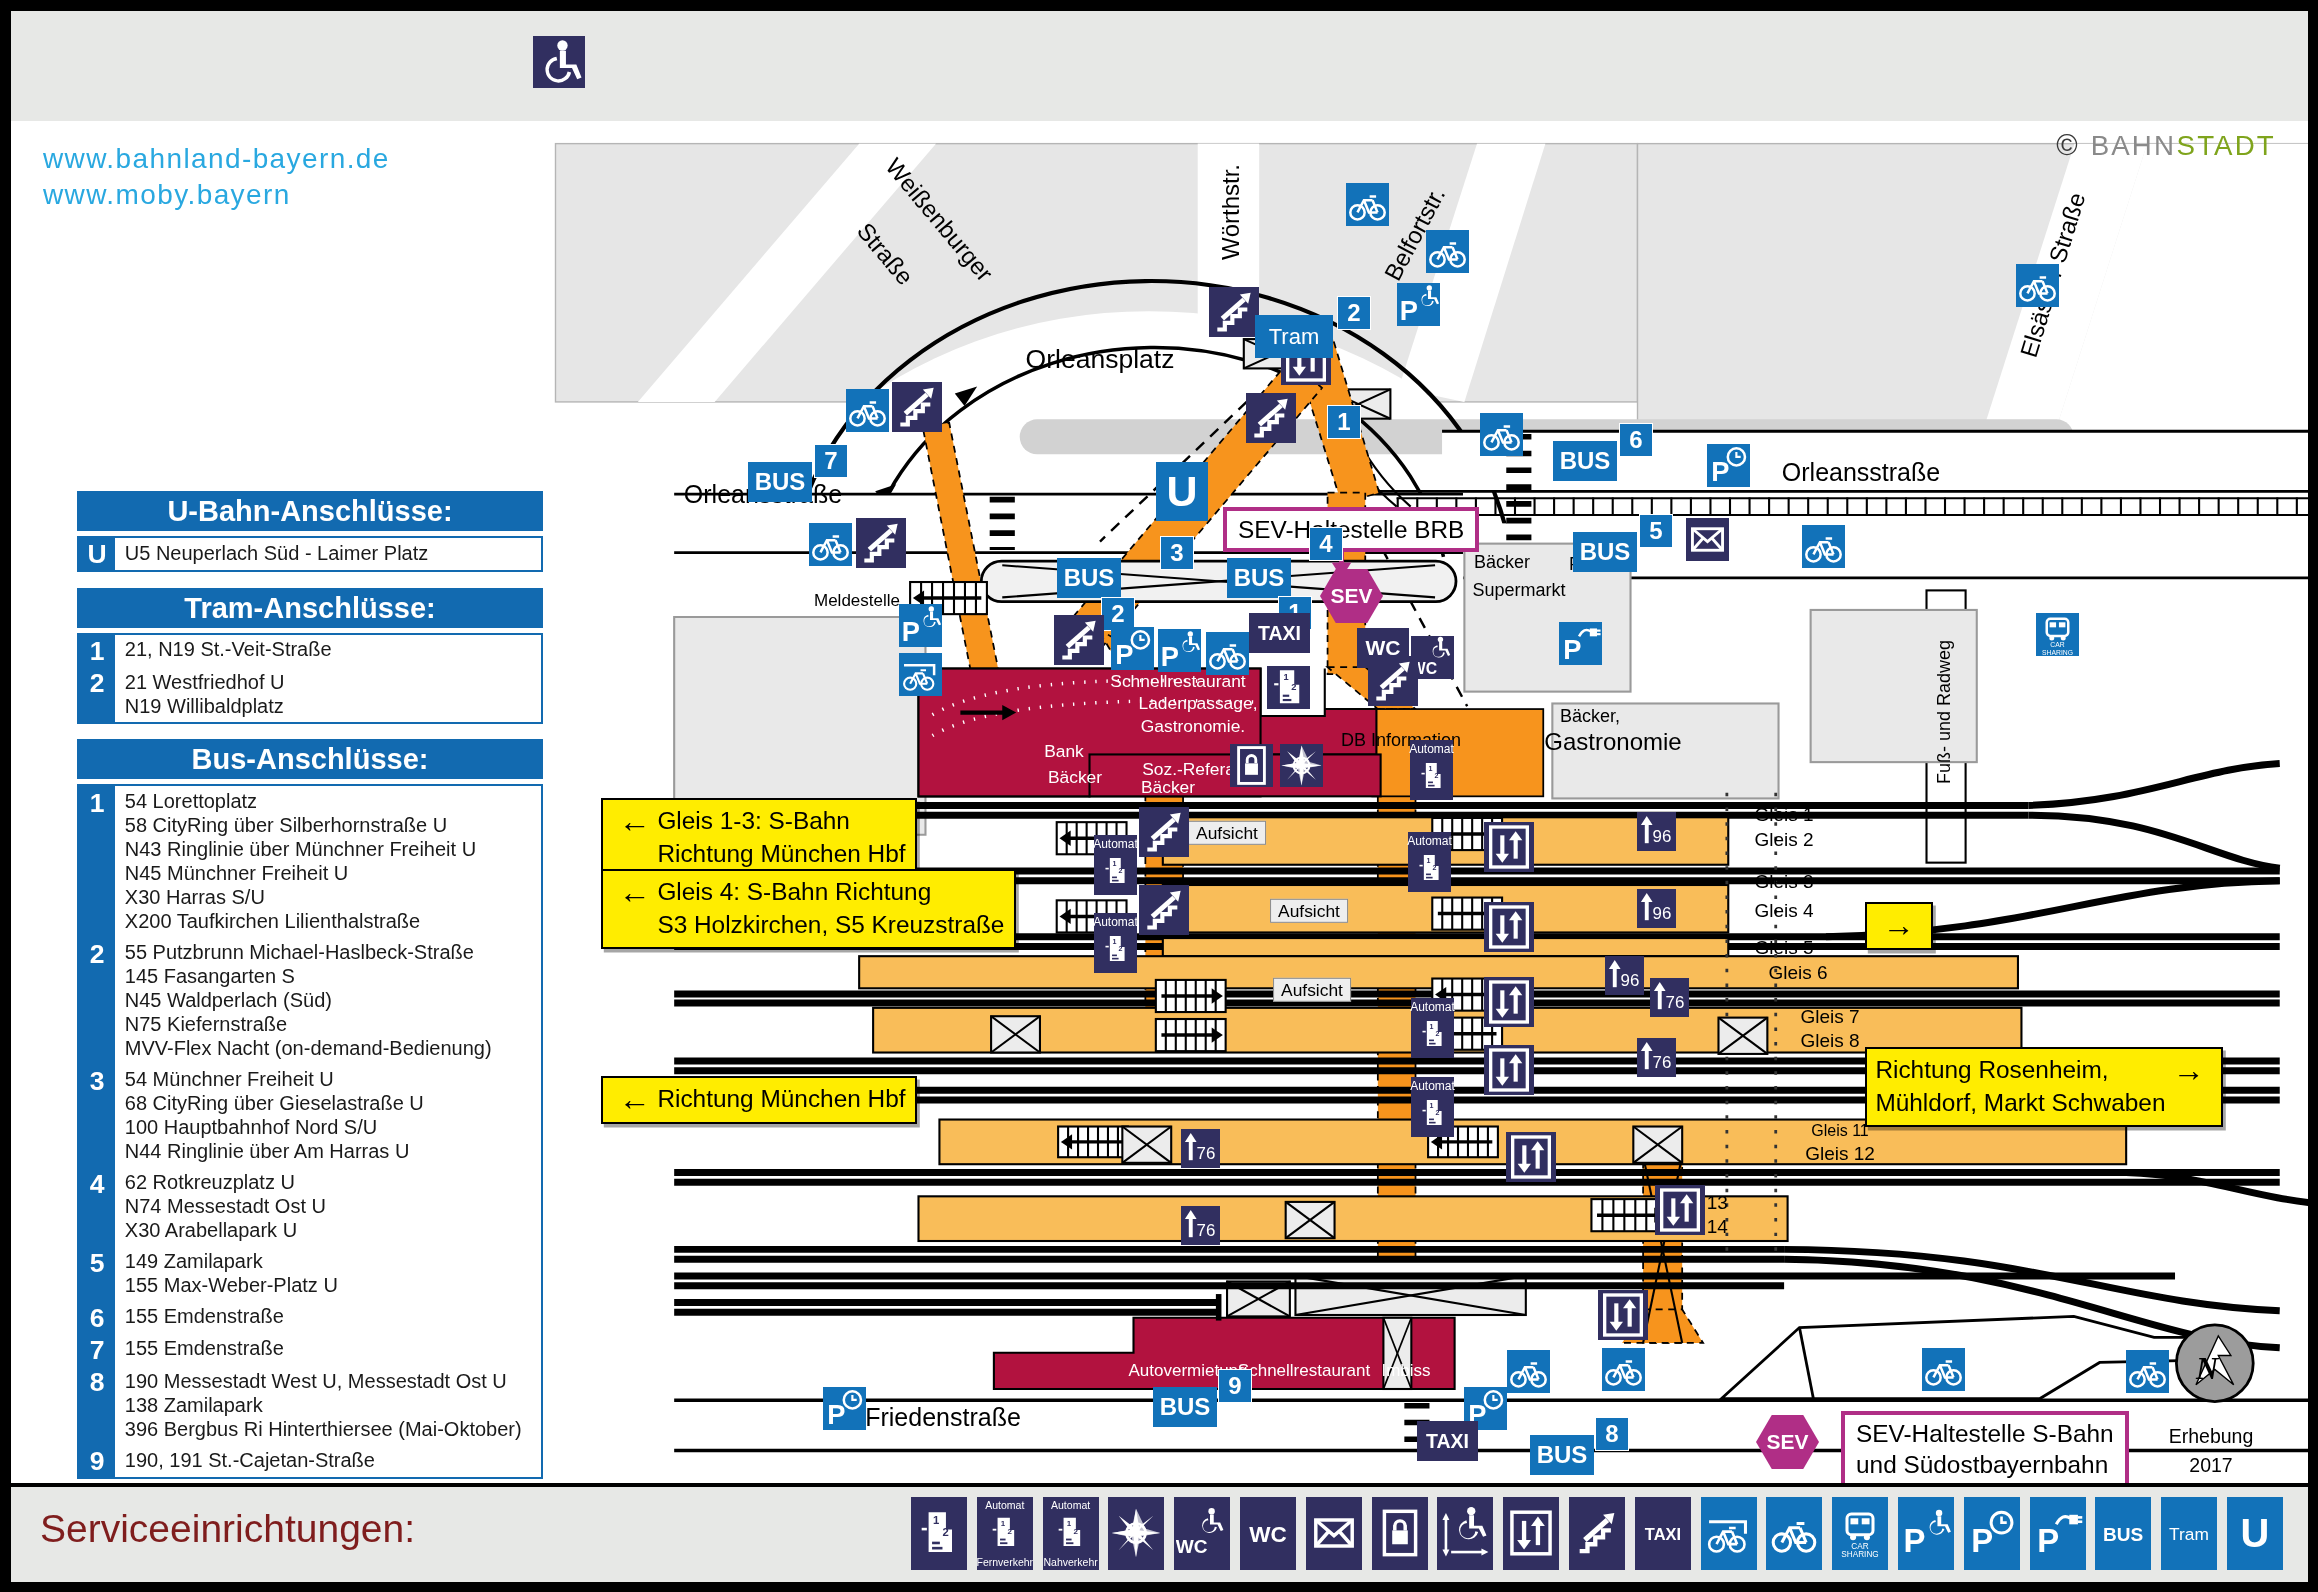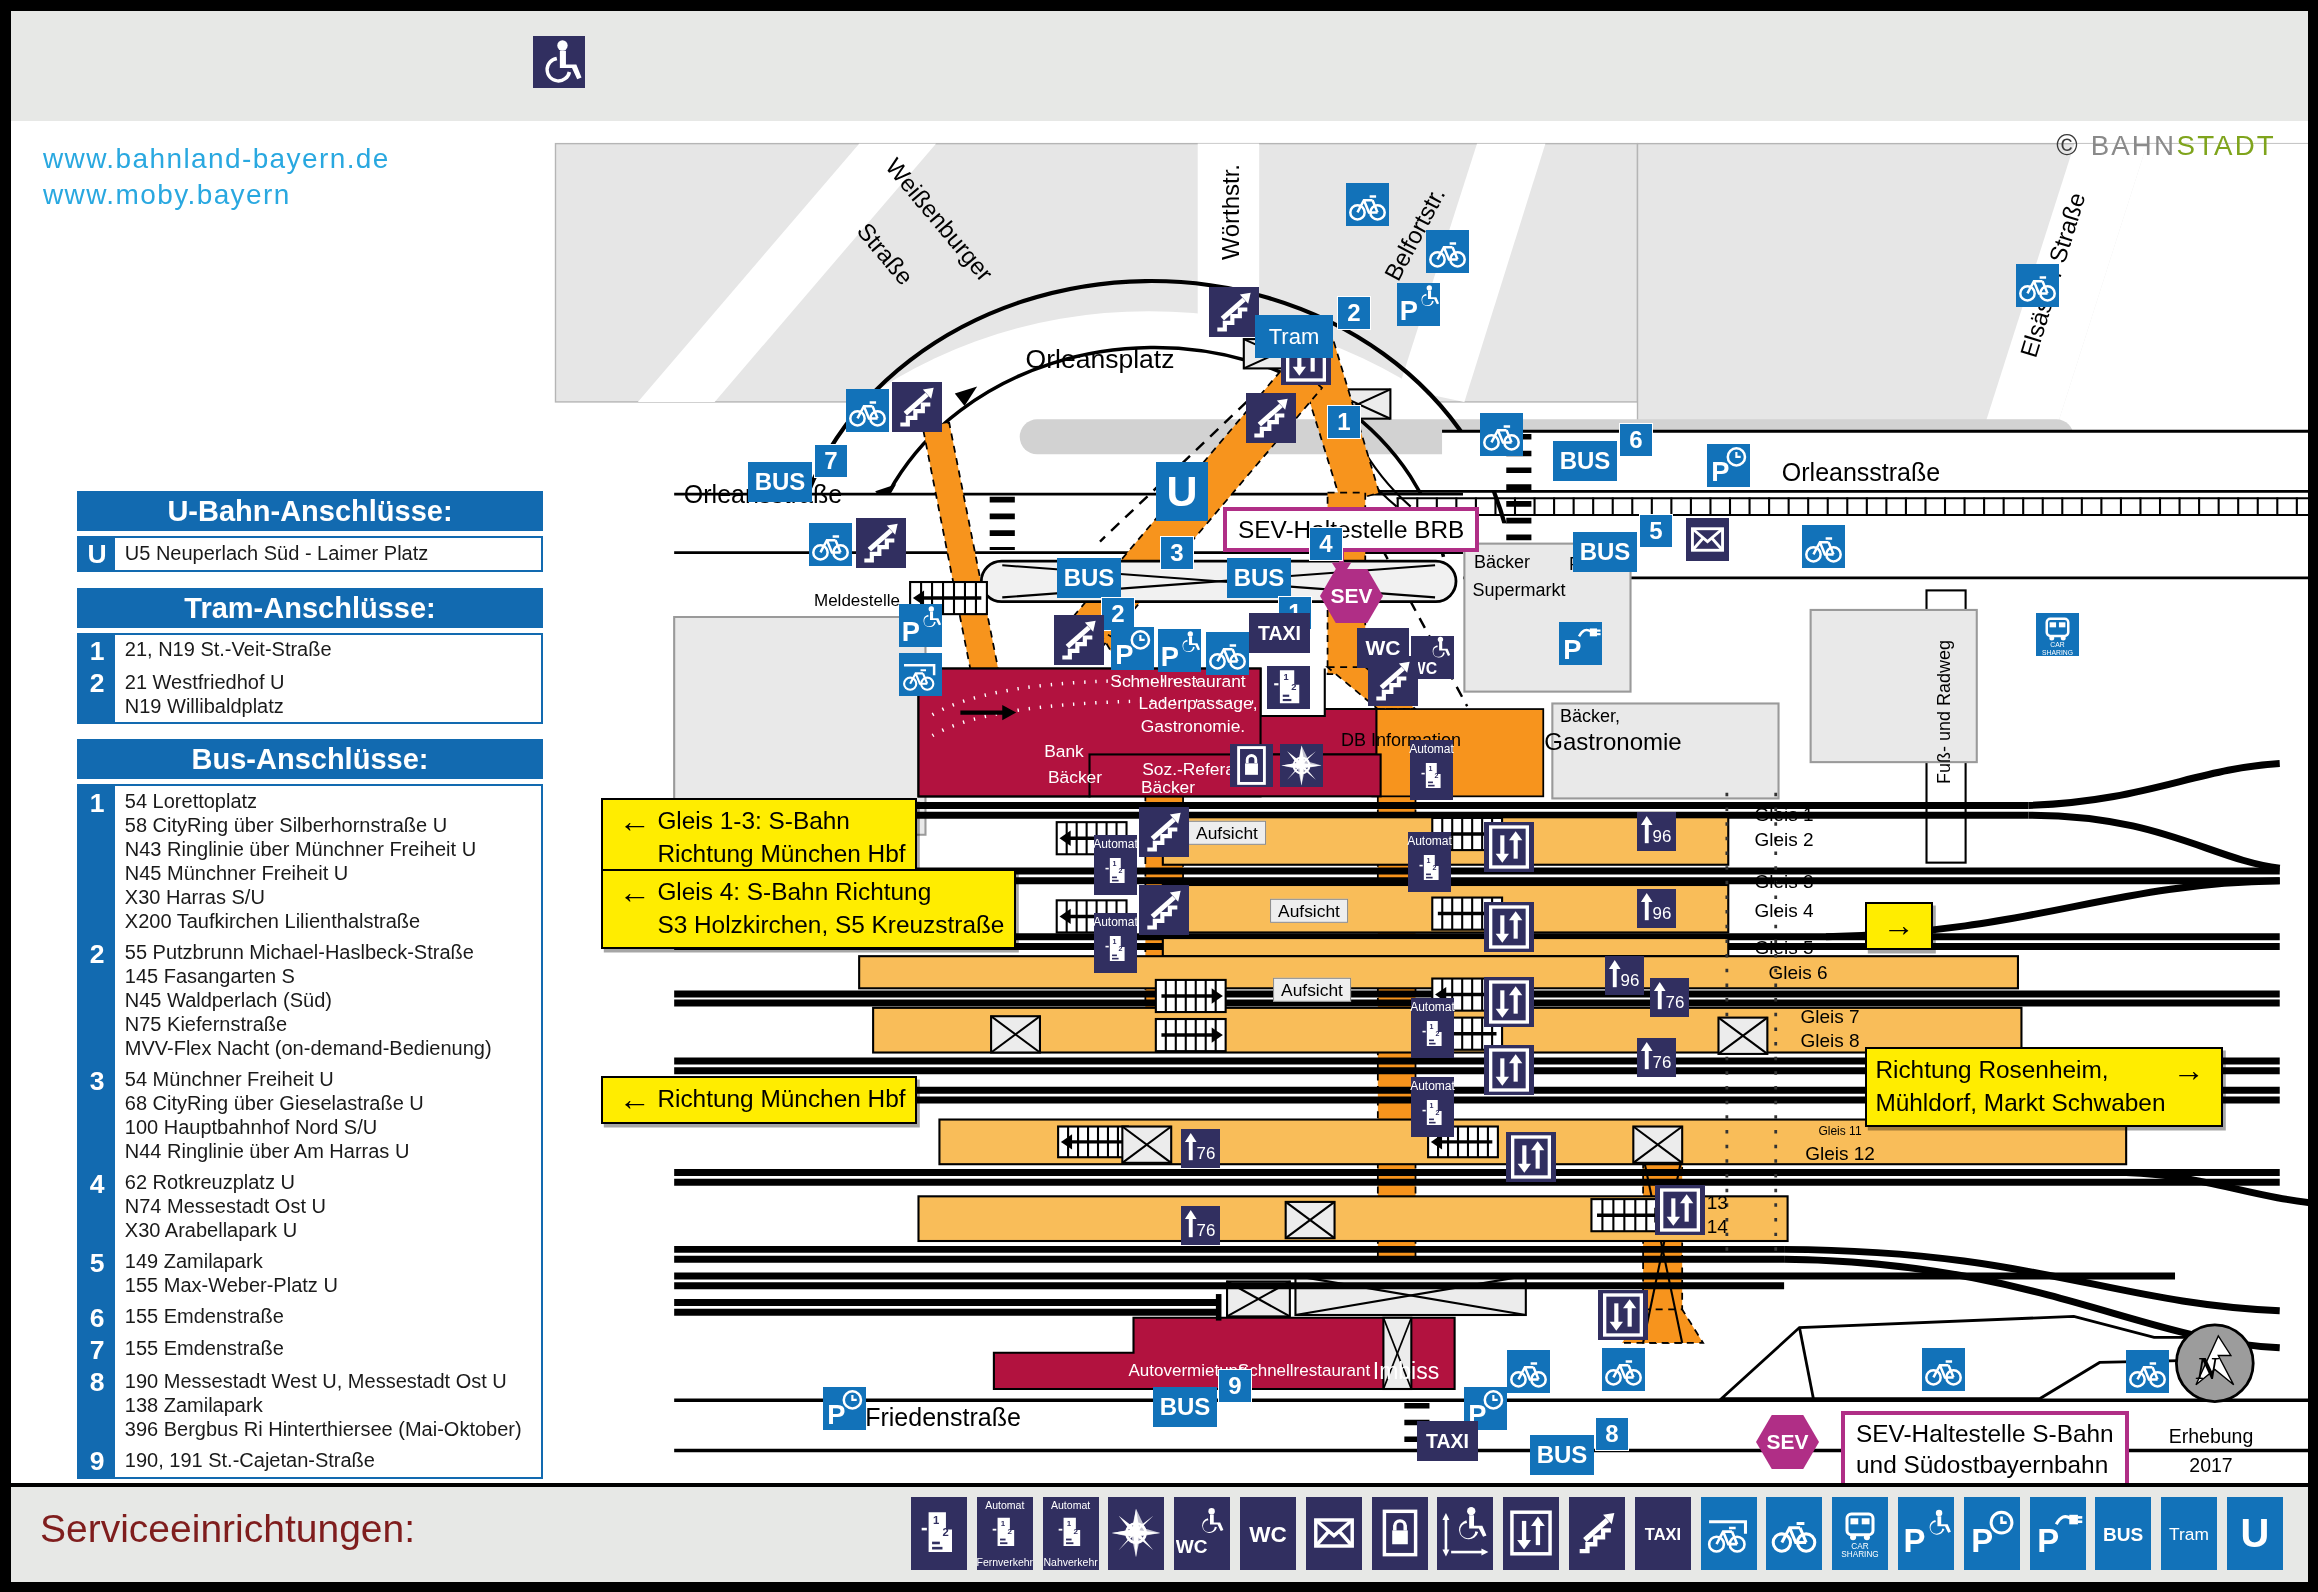--- a/index.html
+++ b/index.html
@@ -530,27 +530,27 @@
       <div class="mlabel box" style="left: 1298px; top: 900px; font-size: 17.4px; transform: translate(-50%, -50%);">Aufsicht</div>
       <div class="mlabel box" style="left: 1301px; top: 979px; font-size: 17.4px; transform: translate(-50%, -50%);">Aufsicht</div>
       <div class="mlabel" style="left: 1773px; top: 804px; font-size: 19px; transform: translate(-50%, -50%);">Gleis 1</div>
       <div class="mlabel" style="left: 1773px; top: 829px; font-size: 19px; transform: translate(-50%, -50%);">Gleis 2</div>
       <div class="mlabel" style="left: 1773px; top: 871px; font-size: 19px; transform: translate(-50%, -50%);">Gleis 3</div>
       <div class="mlabel" style="left: 1773px; top: 900px; font-size: 19px; transform: translate(-50%, -50%);">Gleis 4</div>
       <div class="mlabel" style="left: 1773px; top: 937px; font-size: 19px; transform: translate(-50%, -50%);">Gleis 5</div>
       <div class="mlabel" style="left: 1787px; top: 962px; font-size: 19px; transform: translate(-50%, -50%);">Gleis 6</div>
       <div class="mlabel" style="left: 1819px; top: 1006px; font-size: 19px; transform: translate(-50%, -50%);">Gleis 7</div>
       <div class="mlabel" style="left: 1819px; top: 1030px; font-size: 19px; transform: translate(-50%, -50%);">Gleis 8</div>
-      <div class="mlabel" style="left: 1829px; top: 1120px; font-size: 12px; transform: translate(-50%, -50%);">Gleis 11</div>
+      <div class="mlabel" style="left: 1829px; top: 1120px; font-size: 16px; transform: translate(-50%, -50%);">Gleis 11</div>
       <div class="mlabel" style="left: 1829px; top: 1143px; font-size: 19px; transform: translate(-50%, -50%);">Gleis 12</div>
       <div class="mlabel" style="left: 1682px; top: 1192px; font-size: 19px; transform: translate(-50%, -50%);">Gleis 13</div>
       <div class="mlabel" style="left: 1682px; top: 1216px; font-size: 19px; transform: translate(-50%, -50%);">Gleis 14</div>
       <div class="mlabel" style="left: 1177px; top: 1360px; font-size: 17px; color: rgb(255, 255, 255); transform: translate(-50%, -50%);">Autovermietung</div>
       <div class="mlabel" style="left: 1293px; top: 1360px; font-size: 17px; color: rgb(255, 255, 255); transform: translate(-50%, -50%);">Schnellrestaurant</div>
-      <div class="mlabel" style="left: 1395px; top: 1360px; font-size: 23px; color: rgb(255, 255, 255); transform: translate(-50%, -50%);">Imbiss</div>
+      <div class="mlabel" style="left: 1395px; top: 1360px; font-size: 17px; color: rgb(255, 255, 255); transform: translate(-50%, -50%);">Imbiss</div>
       <div class="mlabel" style="left: 932px; top: 1406px; font-size: 25px; transform: translate(-50%, -50%);">Friedenstraße</div>
       <div class="ysign" style="left: 590px; top: 787px;">
         <div class="arr">←</div>
         <div>
           <div class="yl">Gleis 1-3: S-Bahn</div>
           <div class="yl">Richtung München Hbf</div>
         </div>
       </div>
       <div class="ysign" style="left: 590px; top: 858px;">
         <div class="arr">←</div>

